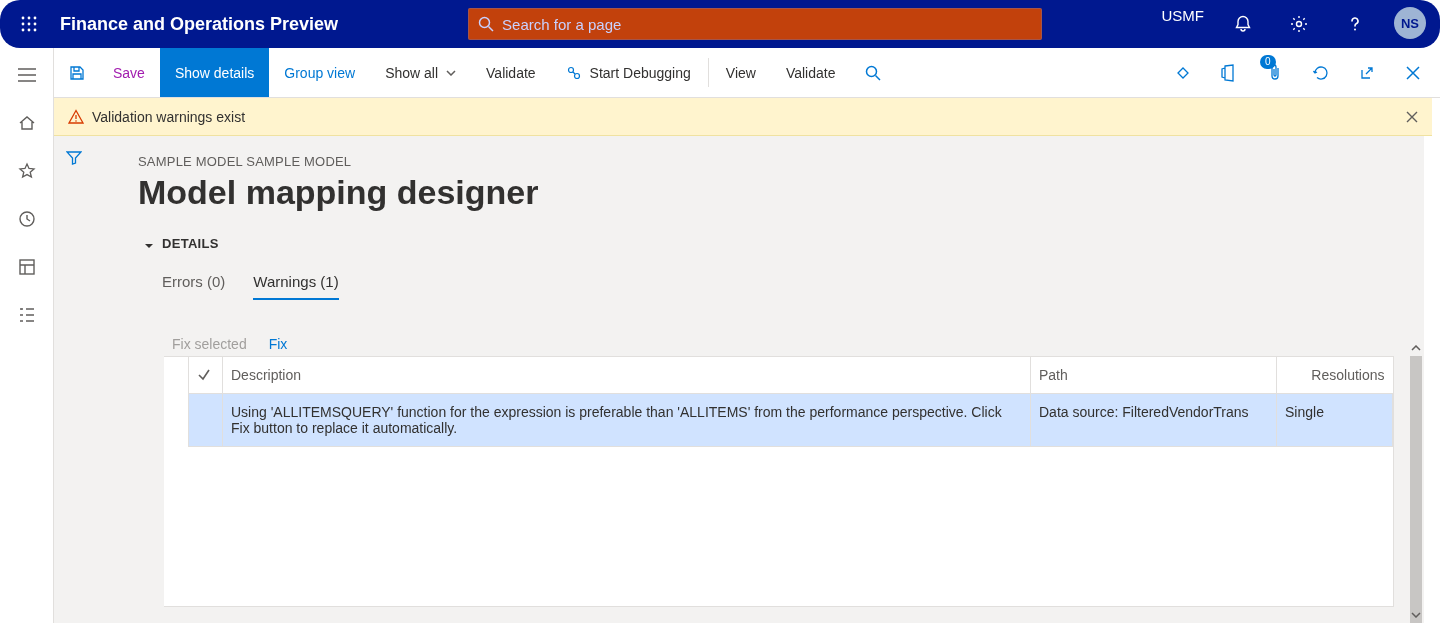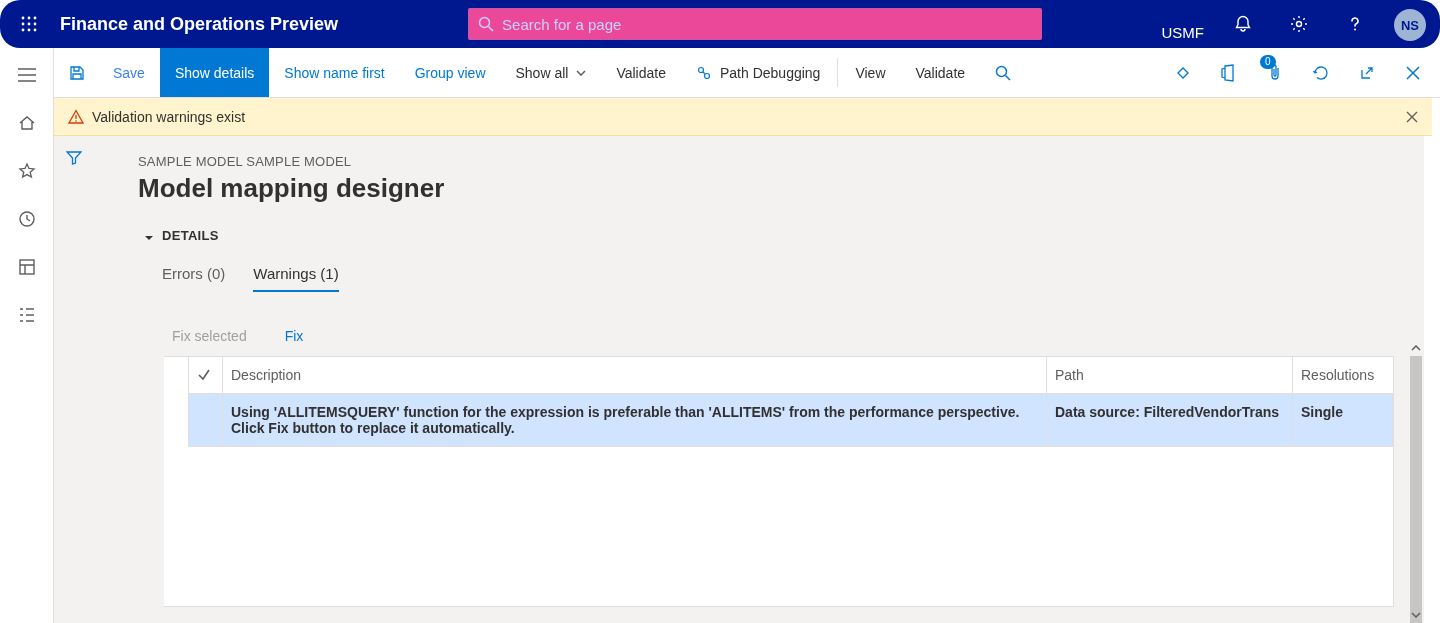--- a/index.html
+++ b/index.html
@@ -2,36 +2,36 @@
 <html><head>
 <meta charset="utf-8">
 <style>
   * { box-sizing: border-box; margin: 0; padding: 0; }
   html, body { width: 1440px; height: 623px; font-family: "Segoe UI", Arial, sans-serif; font-size: 14px; color: #323130; overflow: hidden; background: #fff; }
 
   
   .topbar { height: 48px; background: #00188f; display: flex; align-items: center; color: #fff; padding-left: 10px; border-radius: 20px; }
   .waffle { width: 38px; display:flex; align-items:center; justify-content:center; }
   .app-title { font-size: 18px; font-weight: 600; margin-left: 12px; }
-  .search-wrap { margin-left: 130px; width: 574px; height: 32px; background: #ec4899; border-radius: 2px; display:flex; align-items:center; padding: 0 10px; box-shadow: inset 0 0 0 1px rgba(100,130,220,.3); }
+  .search-wrap { margin-left: 130px; width: 574px; height: 32px; background: #c2410c; border-radius: 2px; display:flex; align-items:center; padding: 0 10px; box-shadow: inset 0 0 0 1px rgba(100,130,220,.3); }
   .search-wrap input { flex:1; background:transparent; border:none; outline:none; color:#fff; font-size:15px; margin-left:8px; }
   .search-wrap input::placeholder { color:#c9d1ff; }
-  .topbar-right { margin-left:auto; display:flex; align-items:flex-end; gap: 22px; padding-right: 14px; }
+  .topbar-right { margin-left:auto; display:flex; align-items:flex-start; gap: 22px; padding-right: 14px; }
   .company { font-size:15px; }
   .top-icon { width:34px; height:34px; display:flex; align-items:center; justify-content:center; cursor:pointer; }
   .avatar { width:32px; height:32px; border-radius:50%; background:#9eb4d4; color:#00188f; font-weight:600; font-size:13px; display:flex; align-items:center; justify-content:center; }
 
   
   .leftrail { position:absolute; left:0; top:48px; width:54px; bottom:0; background:#fff; border-right:1px solid #e1dfdd; display:flex; flex-direction:column; align-items:center; padding-top:8px; gap: 10px; }
   .rail-item { width:46px; height:38px; display:flex; align-items:center; justify-content:center; color:#605e5c; cursor:pointer; }
 
   
   .actionbar { position:absolute; left:54px; top:48px; right:0; height:50px; border-bottom:1px solid #e1dfdd; display:flex; align-items:stretch; background:#fff; }
   .ab-btn { display:flex; align-items:center; padding: 0 15px; font-size:14px; cursor:pointer; gap:8px; color:#323130; }
-  .ab-btn.save { color:#3b82f6;gap:28px; }
+  .ab-btn.save { color:#a21caf;gap:28px; }
   .ab-btn.primary { background:#0078d4; color:#fff; }
   .ab-btn.link { color:#0078d4; }
   .ab-sep { width:1px; background:#e1dfdd; margin:10px 2px; }
   .ab-right { margin-left:auto; display:flex; align-items:center; gap:4px; padding-right:6px; }
   .ab-right .tool { width:42px; height:48px; display:flex; align-items:center; justify-content:center; color:#0078d4; cursor:pointer; position:relative; }
   .ab-right .tool.close { color:#0078d4; }
   .badge { position:absolute; top:6px; left:6px; background:#0078d4; color:#fff; font-size:10px; border-radius:8px; padding:0 5px; line-height:14px; }
 
   
   .banner { position:absolute; left:54px; top:98px; right:8px; height:38px; background:#fff4ce; border-bottom:1px solid #f0e2a1; display:flex; align-items:center; padding:0 14px; }
@@ -39,42 +39,42 @@
   .banner .msg { font-size:14px; color:#323130; }
   .banner .close { margin-left:auto; cursor:pointer; color:#605e5c; }
 
   
   .content { position:absolute; left:54px; top:136px; right:16px; bottom:0; background:#f3f2f1; overflow:hidden; }
   .filter-strip { position:absolute; left:0; top:0; width:40px; height:48px; display:flex; align-items:flex-start; justify-content:center; padding-top:14px; }
   .filter-strip .funnel { color:#0078d4; cursor:pointer; }
 
   .page { position:absolute; left:84px; top:18px; right:30px; }
   .breadcrumb { font-size:13px; color:#605e5c; letter-spacing:.2px; margin-bottom:4px; }
-  .page-title { font-size:26px; font-weight:600; color:#323130; }
+  .page-title { font-size:34px; font-weight:600; color:#323130; }
 
   .section-header { display:flex; align-items:flex-end; gap:8px; margin-top:24px; margin-left:6px; font-size:13px; font-weight:700; color:#323130; cursor:pointer; letter-spacing:.3px; }
   .section-header .chev { display:inline-block; transform:none; }
 
   .tabs { display:flex; gap:28px; margin-top:22px; margin-left:24px; }
   .tab { font-size:15px; padding-bottom:8px; cursor:pointer; color:#605e5c; }
   .tab.active { color:#323130; border-bottom:2px solid #0078d4; }
 
-  .fix-row { display:flex; align-items:center; gap:38px; margin-top:36px; margin-left:34px; }
+  .fix-row { display:flex; align-items:center; gap:22px; margin-top:36px; margin-left:34px; }
   .fix-row .disabled { color:#a19f9d; }
   .fix-row .fix { color:#0078d4; cursor:pointer; }
 
   .grid { position:absolute; left:110px; right:30px; top:220px; bottom:16px; background:#fff; border:1px solid #e1dfdd; border-left:none;padding-left:24px; }
   .grid table { width:100%; border-collapse:collapse; table-layout:fixed; }
   .grid th, .grid td { text-align:left; font-size:14px; font-weight:400; padding:10px 8px; border-right:1px solid #e1dfdd; }
   .grid thead th { border-bottom:1px solid #e1dfdd; color:#605e5c; font-weight:400; }
   .grid .sel-col { width:34px; text-align:center; border-left:1px solid #e1dfdd; }
   .grid tbody tr.selected { background:#d0e3ff; }
-  .grid tbody td { vertical-align:top; border-bottom:1px solid #e1dfdd;font-weight:bold; }
+  .grid tbody td { vertical-align:top; border-bottom:1px solid #e1dfdd; }
   .grid .col-path { width:246px; }
-  .grid .col-res { width:100px; border-right:none; }
+  .grid .col-res { width:116px; border-right:none;text-align:right; }
 
   .vscroll { position:absolute; right:0; top:204px; bottom:0; width:16px; background:#f3f2f1; }
   .vscroll .arrow { height:16px; display:flex; align-items:center; justify-content:center; color:#605e5c; cursor:pointer; }
   .vscroll .thumb { position:absolute; top:16px; right:2px; width:12px; height:310px; background:#c8c6c4; }
   .vscroll .arrow.down { position:absolute; bottom:0; width:100%; }
 
   svg { display:block; }
 </style>
 </head>
 <body>
@@ -166,41 +166,38 @@
   <div class="ab-btn save">
     <svg width="16" height="16" viewBox="0 0 16 16">
         <path d="M2 2h9l3 3v9H2z M5 2v4h5V2 M4 14v-5h8v5" fill="none" stroke="#0078d4" stroke-width="1.3"></path>
       </svg>
     <span>Save</span>
   </div>
   <div class="ab-btn primary">
     <span>Show details</span>
   </div>
   <div class="ab-btn link">
-    <span>Show name first</span>
-  </div>
-  <div class="ab-btn link">
     <span>Group view</span>
   </div>
   <div class="ab-btn">
     <span>Show all</span>
     <svg width="10" height="6" viewBox="0 0 10 6">
         <path d="M1 1l4 4 4-4" fill="none" stroke="#605e5c" stroke-width="1.5"></path>
       </svg>
   </div>
   <div class="ab-btn">
     <span>Validate</span>
   </div>
   <div class="ab-btn">
     <svg width="16" height="16" viewBox="0 0 16 16">
         <circle cx="5" cy="5" r="2.5" fill="none" stroke="#0078d4" stroke-width="1.2"></circle>
         <circle cx="11" cy="11" r="2.5" fill="none" stroke="#0078d4" stroke-width="1.2"></circle>
         <path d="M7 7l2 2" stroke="#0078d4" stroke-width="1.2"></path>
       </svg>
-    <span>Path Debugging</span>
+    <span>Start Debugging</span>
   </div>
   <div class="ab-sep"></div>
   <div class="ab-btn">
     <span>View</span>
   </div>
   <div class="ab-btn">
     <span>Validate</span>
   </div>
   <div class="ab-btn" style="color:#0078d4;">
     <svg width="16" height="16" viewBox="0 0 16 16">

